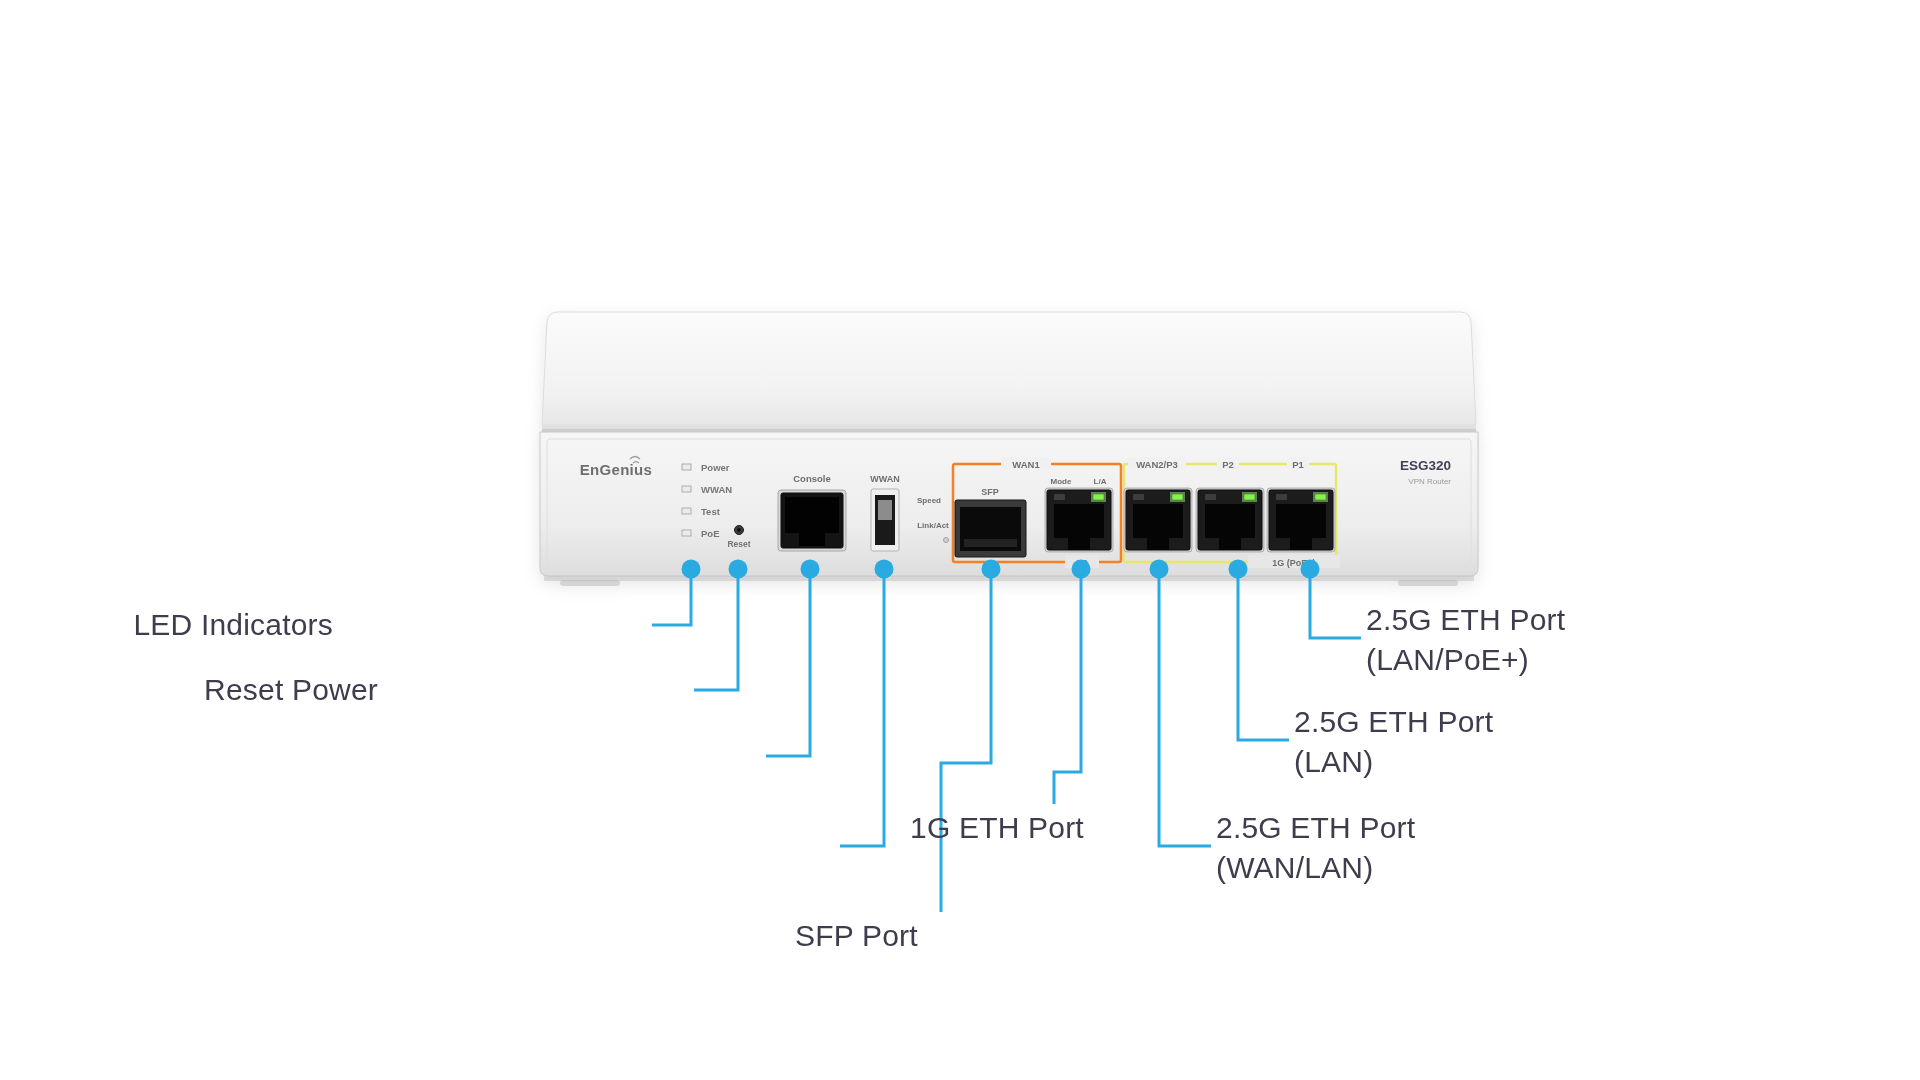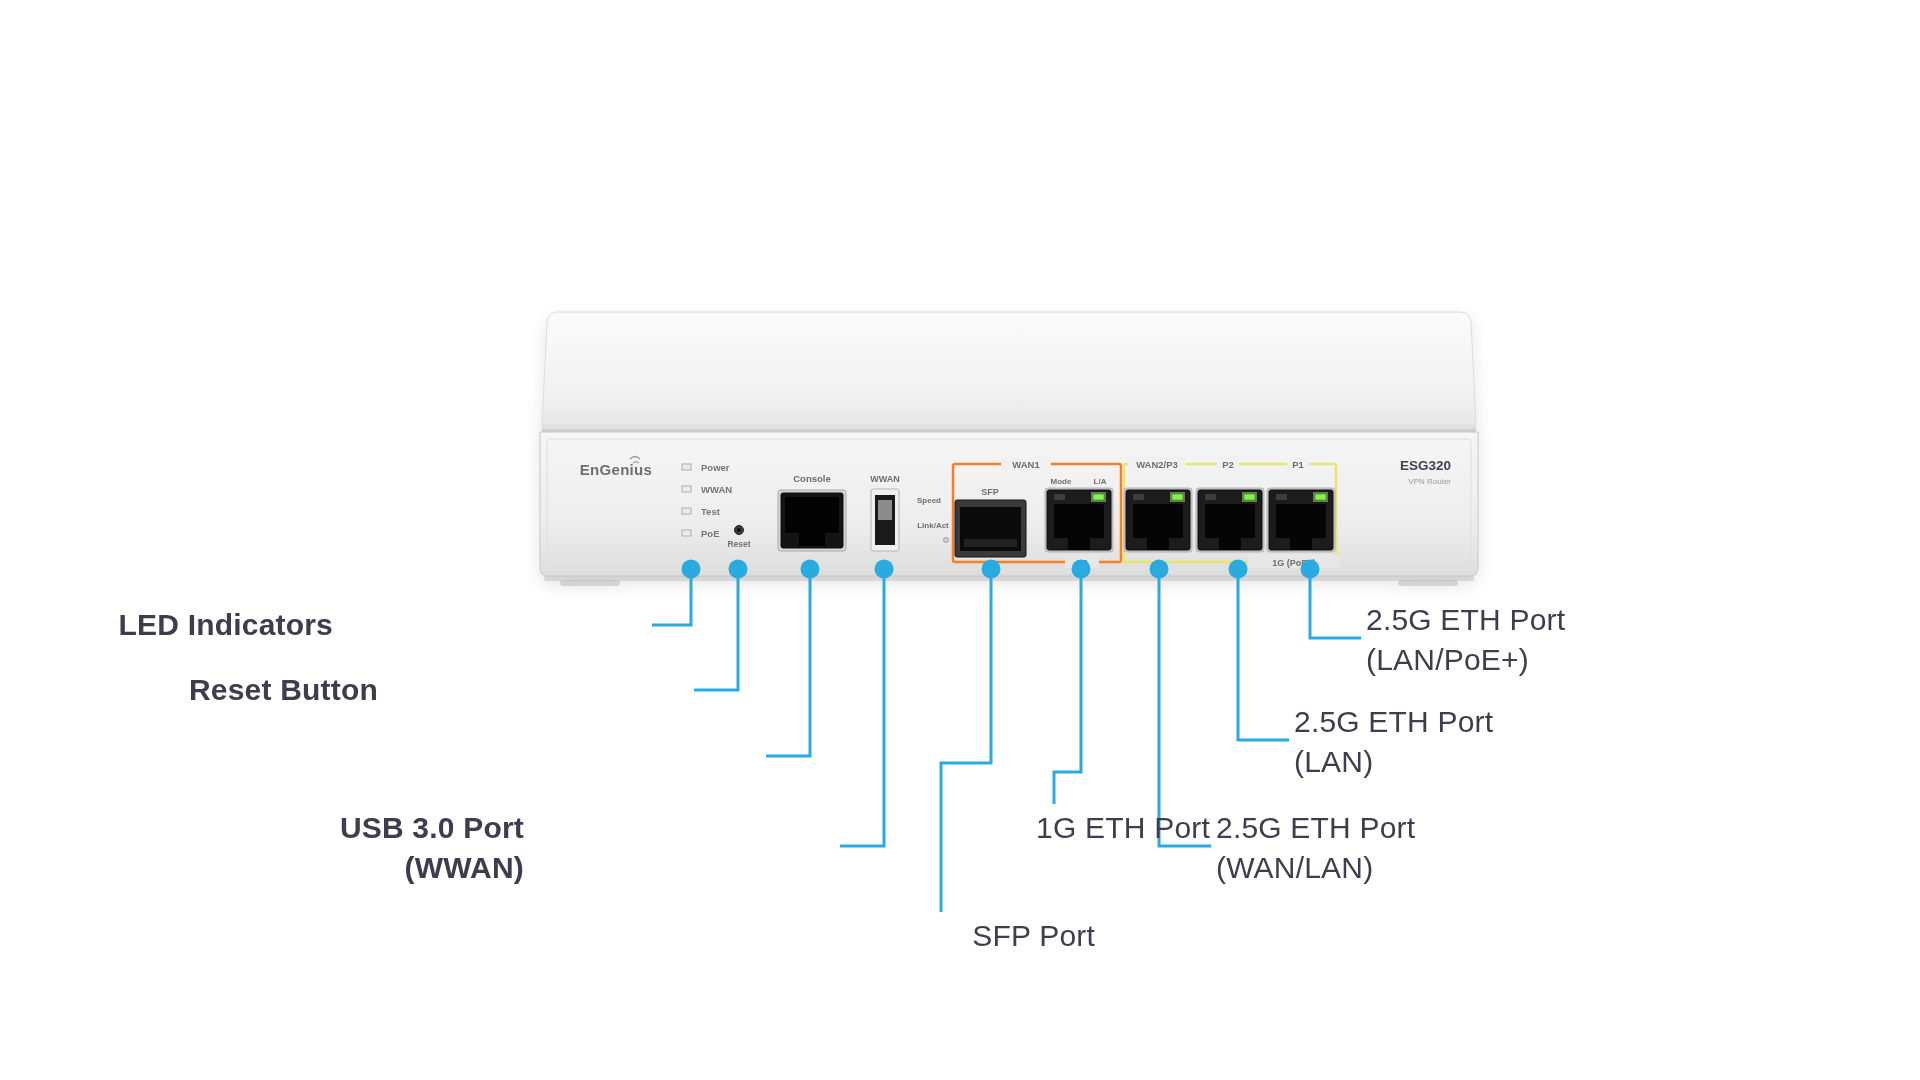--- a/index.html
+++ b/index.html
@@ -8,22 +8,22 @@
     font-family:"Liberation Sans",sans-serif;
   }
   .device-svg{position:absolute;left:534px;top:306px;filter:drop-shadow(0 5px 8px rgba(0,0,0,.10));}
   .overlay-svg{position:absolute;left:0;top:0;pointer-events:none;}
   .callout-line{fill:none;stroke:var(--accent,#29abe2);stroke-width:3;}
   .callout-dot{fill:var(--accent,#29abe2);}
   .callout-label{
     position:absolute;font-size:30px;line-height:40px;color:var(--label_text,#3e3d4d);
     font-weight:500;white-space:nowrap;letter-spacing:.2px;
   }
-  .align-right{text-align:right;font-weight:bold;}
-  .align-center{text-align:right;}
+  .align-right{text-align:right;}
+  .align-center{text-align:left;}
   .wan-box{fill:none;stroke:var(--wan_box,#f58025);stroke-width:2.5;}
   .lan-box{fill:none;stroke:var(--lan_box,#e6e86a);stroke-width:2.5;}
   .panel-label{font-family:"Liberation Sans",sans-serif;font-weight:bold;fill:#6e6e6e;}
   .panel-label-dim{font-family:"Liberation Sans",sans-serif;font-weight:bold;fill:#757575;}
 </style>
 </head>
 <body>
 
 <div class="stage">
 
@@ -192,28 +192,24 @@
     <circle class="callout-dot" cx="1159" cy="569" r="9.5"></circle>
     <circle class="callout-dot" cx="1238" cy="569" r="9.5"></circle>
     <circle class="callout-dot" cx="1310" cy="569" r="9.5"></circle>
   </svg>
 
   <div class="callout-label align-right" style="right:1276px;top:605px">
     <div>LED Indicators</div>
   </div>
 
   <div class="callout-label align-right" style="right:1231px;top:670px">
-    <div>Reset Button</div>
-  </div>
-
-
-  <div class="callout-label align-right" style="right:1085px;top:808px">
-    <div>USB 3.0 Port</div>
-    <div>(WWAN)</div>
-  </div>
+    <div>Reset Power</div>
+  </div>
+
+
 
   <div class="callout-label align-center" style="left:795px;top:916px;width:300px">
     <div>SFP Port</div>
   </div>
 
   <div class="callout-label align-center" style="left:910px;top:808px;width:300px">
     <div>1G ETH Port</div>
   </div>
 
   <div class="callout-label" style="left:1216px;top:808px">

